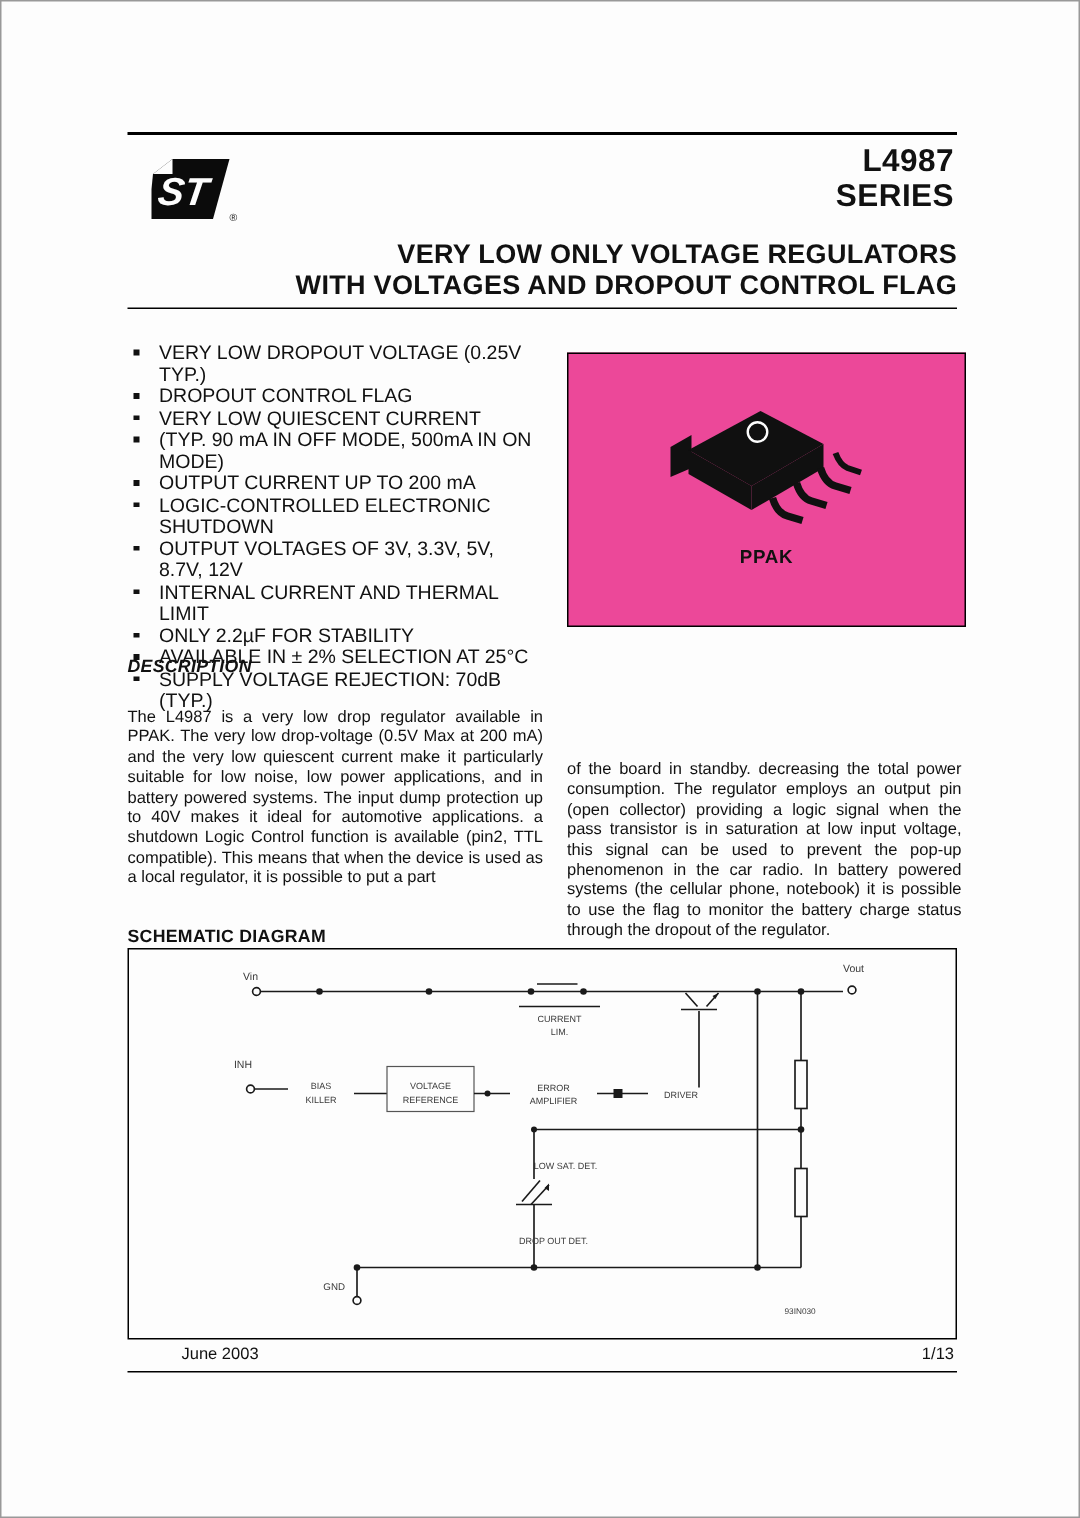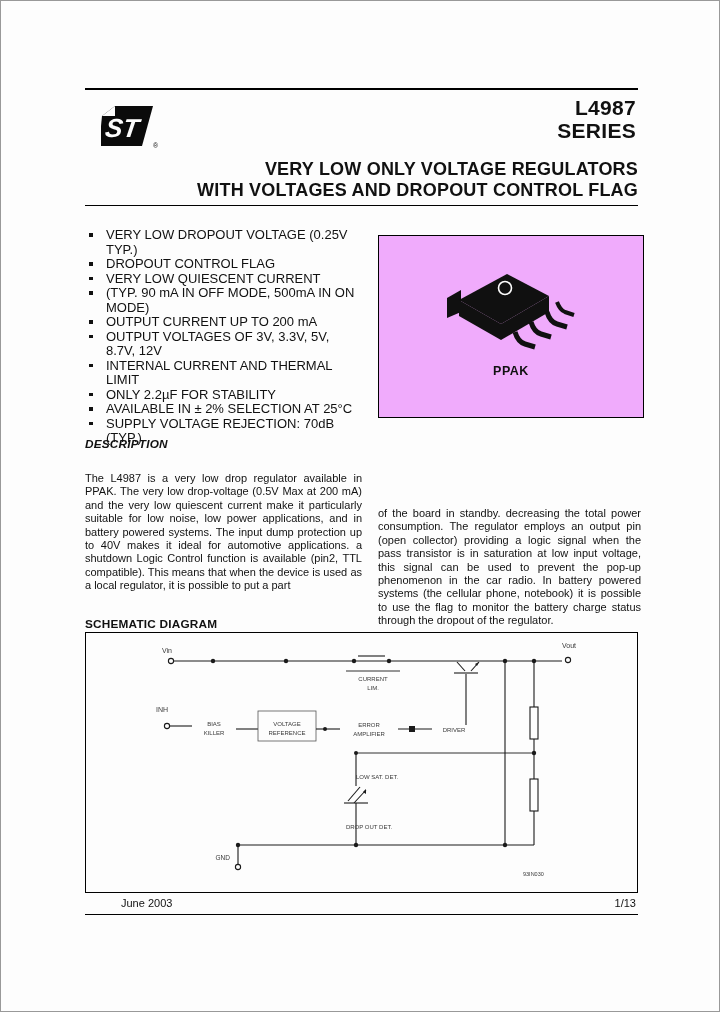--- a/index.html
+++ b/index.html
@@ -25,21 +25,21 @@
     text-align:right; font-size:18px; font-weight:bold; line-height:20.5px;
     letter-spacing:0.2px; }
 
   #features { position:absolute; left:84px; top:227px; width:276px;
     list-style:none; font-size:13px; line-height:14.5px; }
   #features li { position:relative; padding-left:21px; width:274px; }
   #features .blt { position:absolute; left:4px; top:5px; width:3.5px; height:3.5px;
     background:#111; }
 
   #package-box { position:absolute; left:377px; top:234px; width:266px; height:183px;
-    border:1.5px solid #000; background:#f0abfc; }
+    border:1.5px solid #000; background:#ec4899; }
   #package-chip { position:absolute; left:60px; top:26px; }
   #package-label { position:absolute; left:0; top:128px; width:100%;
     text-align:center; font-weight:bold; font-size:12.5px; letter-spacing:0.5px; }
 
   .sect-heading { position:absolute; left:84px; font-weight:bold; font-size:11.8px;
     letter-spacing:0.2px; }
   #desc-heading { top:436px;font-style:italic; }
   #schem-heading { top:616px; }
 
   #desc-cols { position:absolute; left:84px; top:471px; width:556px;
@@ -110,20 +110,24 @@
       <li>
         <span class="blt"></span>
         <span>(TYP. 90 mA IN OFF MODE, 500mA IN ON MODE)</span>
       </li>
 
       <li>
         <span class="blt"></span>
         <span>OUTPUT CURRENT UP TO 200 mA</span>
       </li>
 
+      <li>
+        <span class="blt"></span>
+        <span>LOGIC-CONTROLLED ELECTRONIC SHUTDOWN</span>
+      </li>
 
       <li>
         <span class="blt"></span>
         <span>OUTPUT VOLTAGES OF 3V, 3.3V, 5V, 8.7V, 12V</span>
       </li>
 
       <li>
         <span class="blt"></span>
         <span>INTERNAL CURRENT AND THERMAL LIMIT</span>
       </li>

